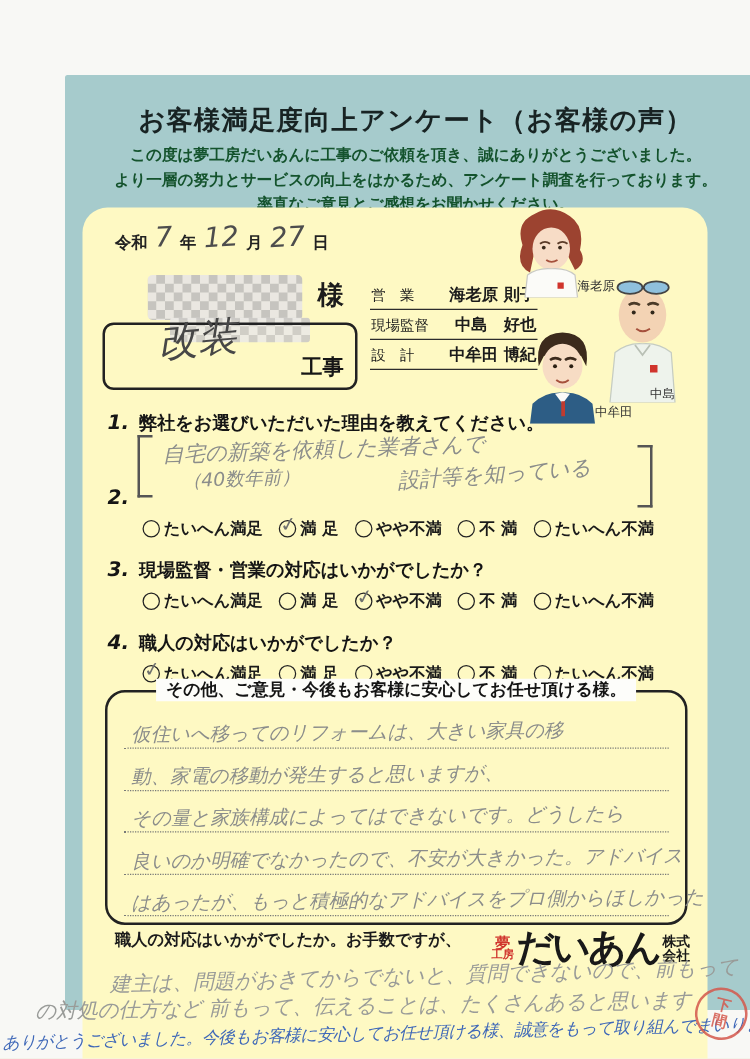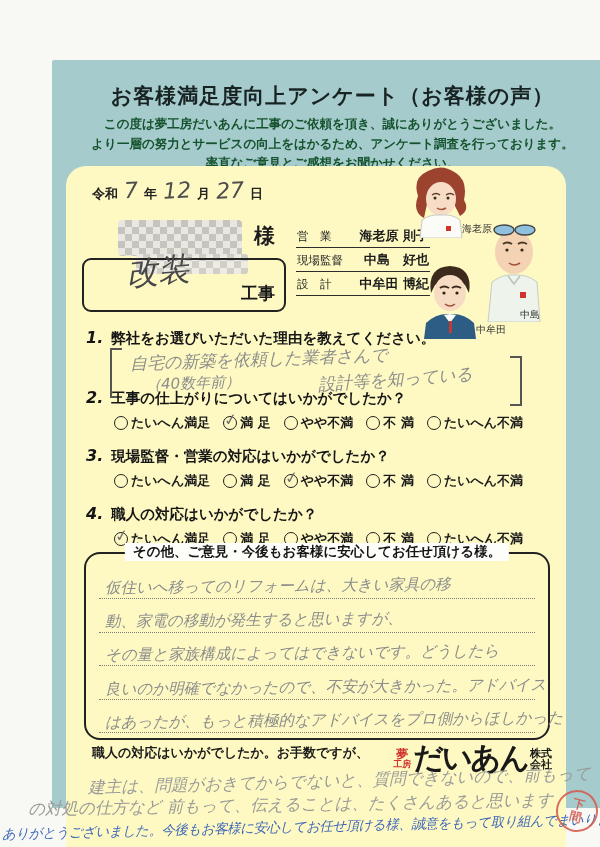--- a/index.html
+++ b/index.html
@@ -172,21 +172,20 @@
         <span class="q-text">弊社をお選びいただいた理由を教えてください。</span>
       </div>
       <div class="brk brk-l" style="left:44px;top:182px;"></div>
       <div class="brk brk-r" style="left:444px;top:190px;"></div>
       <div class="ans hand" style="left:64px;top:182px;font-size:17px;transform:rotate(-2deg);">自宅の新築を依頼した業者さんで</div>
       <div class="ans hand" style="left:80px;top:208px;font-size:15px;transform:rotate(-2deg);">（40数年前）</div>
       <div class="ans hand" style="left:252px;top:202px;font-size:17px;transform:rotate(-4deg);">設計等を知っている</div>
 
       <div class="q-head" style="top:222px;">
         <span class="q-num">2.</span>
-        <span class="q-text">工事の仕上がりについてはいかがでしたか？</span>
       </div>
       <div class="opts" style="top:248px;">
         <span class="opt">
             <span class="circle"></span>
             <span class="opt-label">たいへん満足</span>
           </span>
         <span class="opt">
             <span class="circle checked"></span>
             <span class="opt-label">満 足</span>
           </span>

